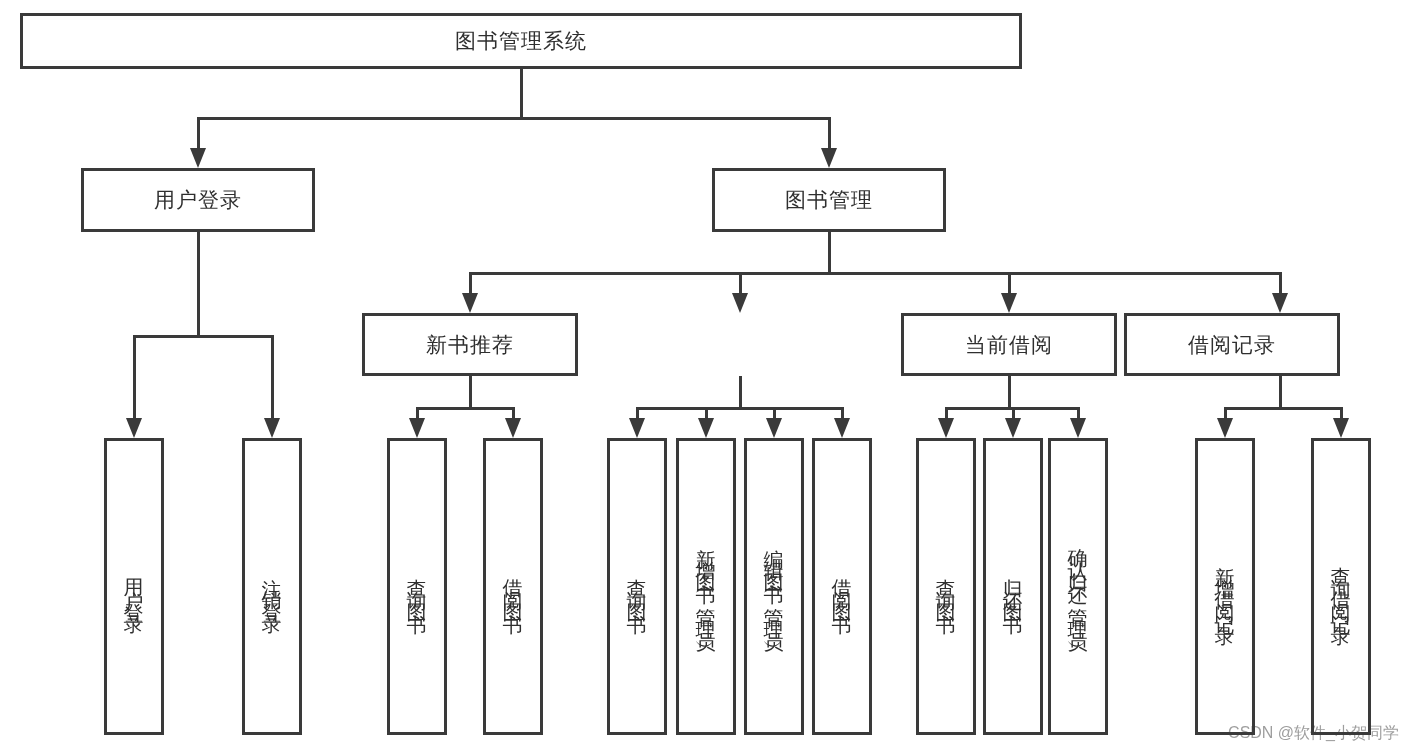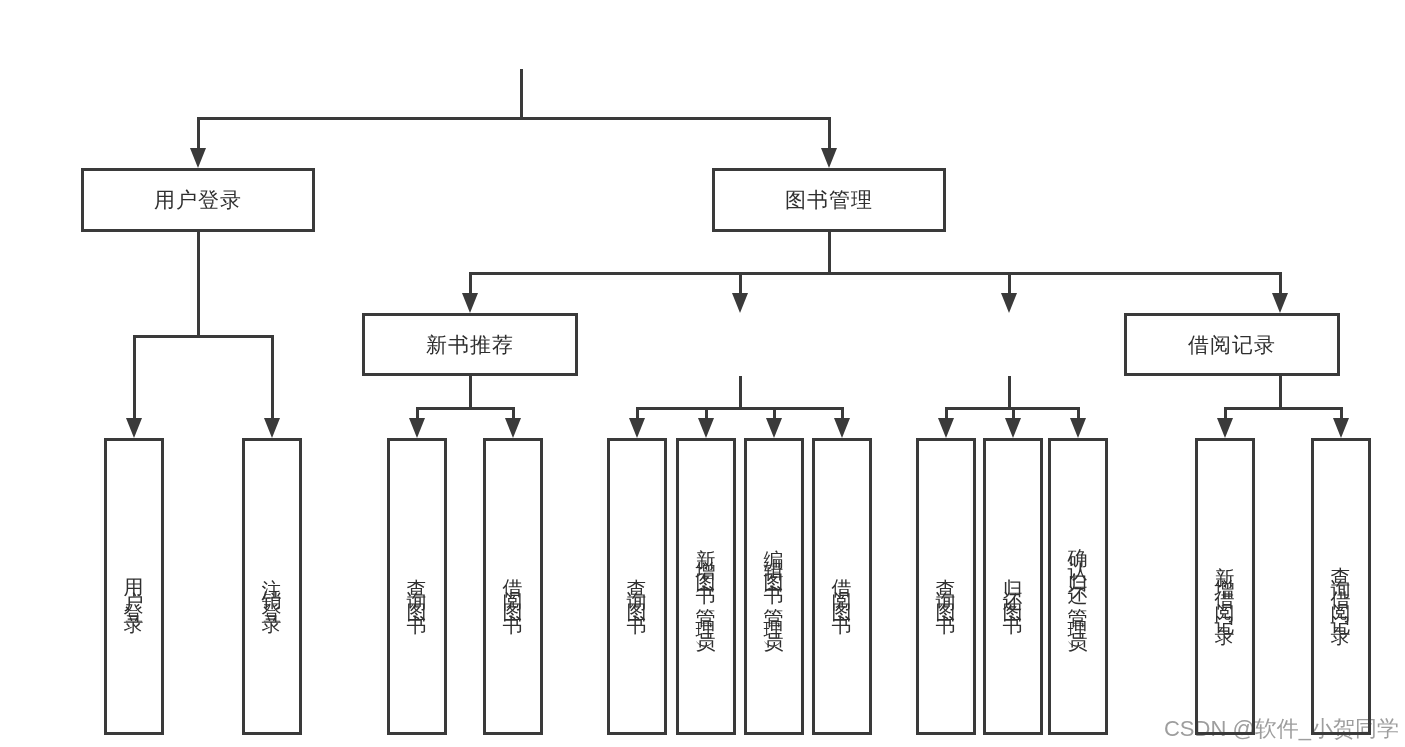--- a/index.html
+++ b/index.html
@@ -50,36 +50,38 @@
     position:absolute;
     width:0;height:0;
     border-left:8px solid transparent;
     border-right:8px solid transparent;
     border-top:20px solid var(--line);
     z-index:1;
   }
   .watermark{
     position:absolute;
     right:6px;bottom:3px;
-    font-size:22px;
+    font-size:16px;
     color:var(--wm);
     z-index:1;
     white-space:nowrap;
   }
 </style>
 </head>
 <body>
 
 <div id="canvas">
 
+  <div class="node hnode" style="left:20px;top:13px;width:1002px;height:56px">图书管理系统</div>
 
   <div class="node hnode l2" style="left:81px">用户登录</div>
   <div class="node hnode l3" style="left:362px">新书推荐</div>
 
   <div class="node hnode l2" style="left:712px">图书管理</div>
+  <div class="node hnode l3" style="left:901px">当前借阅</div>
   <div class="node hnode l3" style="left:1124px">借阅记录</div>
 
   <div class="node vnode" style="left:104px">用户登录</div>
   <div class="node vnode" style="left:242px">注销登录</div>
 
   <div class="node vnode" style="left:387px">查询图书</div>
   <div class="node vnode" style="left:483px">借阅图书</div>
 
   <div class="node vnode" style="left:607px">查询图书</div>
   <div class="node vnode" style="left:676px">新增图书（管理员）</div>

